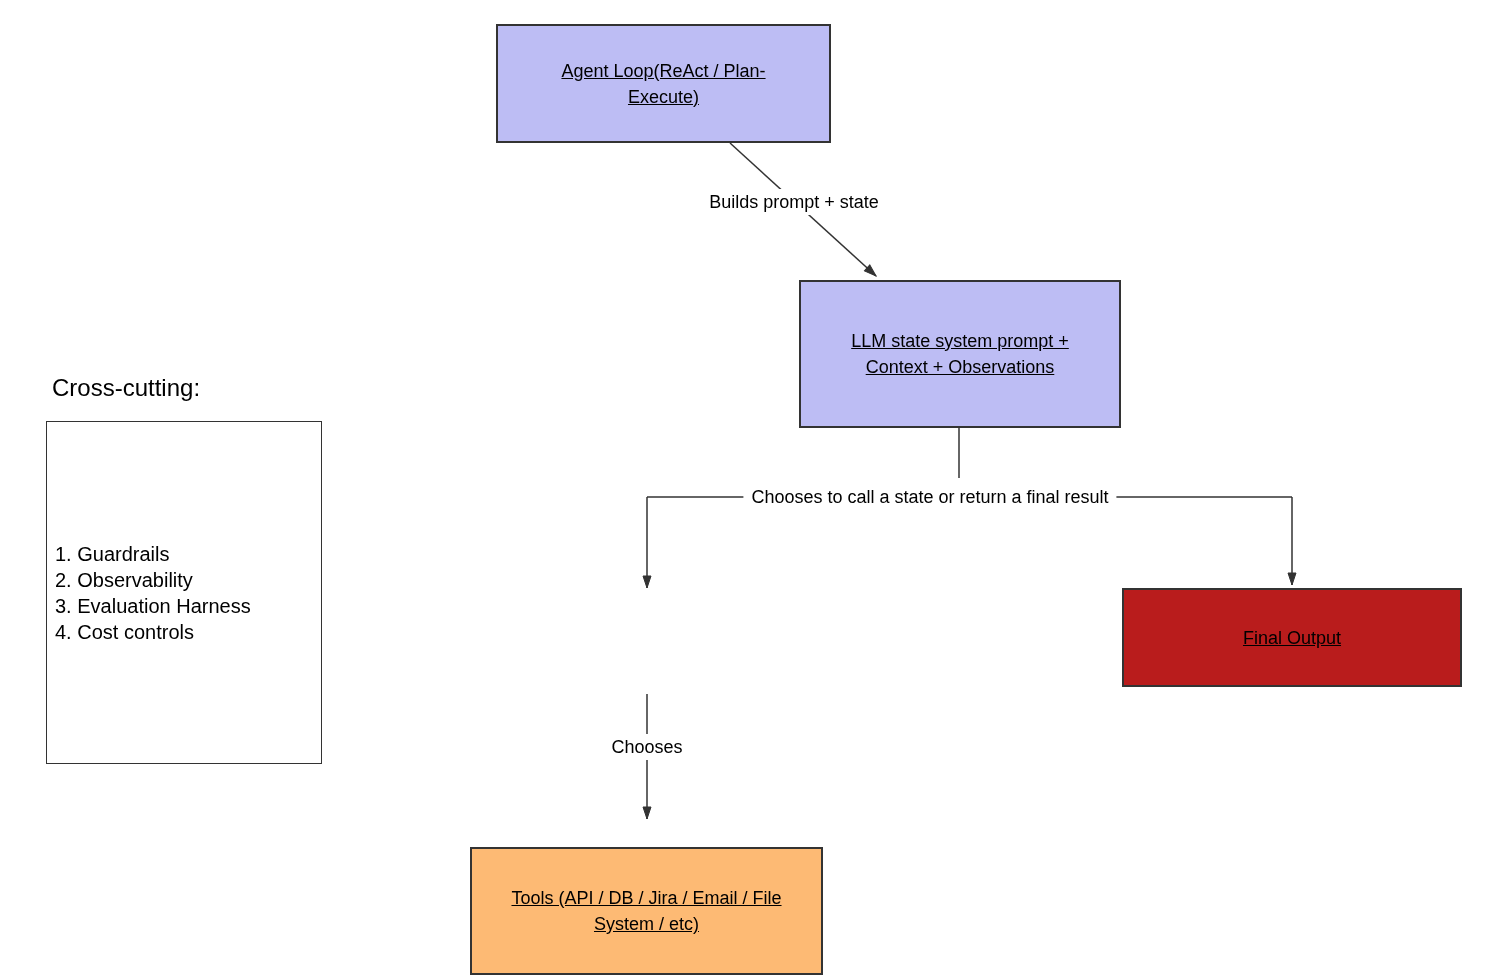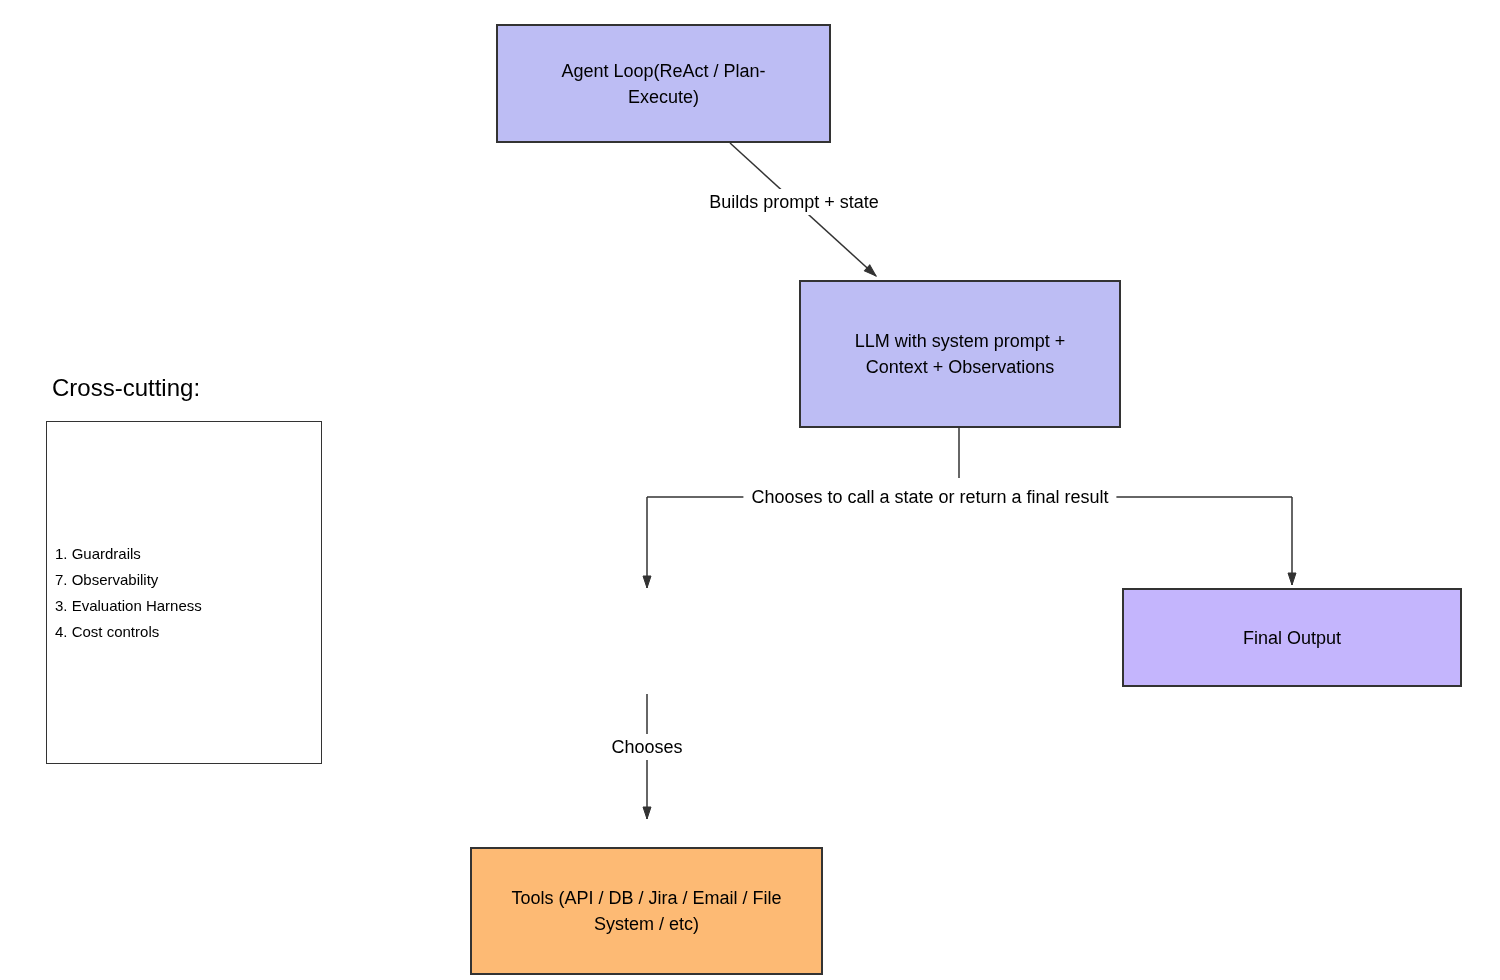--- a/index.html
+++ b/index.html
@@ -28,20 +28,21 @@
     position: absolute;
     z-index: 2;
     border: 2px solid #333333;
     display: flex;
     align-items: center;
     justify-content: center;
     text-align: center;
     box-sizing: border-box;
     font-size: 18px;
     line-height: 26px;
+    text-decoration: underline;
   }
   .node-label {
     white-space: pre-line;
     padding: 0 6px;
   }
   .edge-label {
     position: absolute;
     z-index: 3;
     transform: translate(-50%, -50%);
     background: #ffffff;
@@ -66,21 +67,21 @@
     height: 343px;
     border: 1.5px solid #333333;
     box-sizing: border-box;
     background: #ffffff;
     z-index: 2;
     display: flex;
     flex-direction: column;
     justify-content: center;
   }
   .cc-item {
-    font-size: 15px;
+    font-size: 20px;
     line-height: 26px;
     padding-left: 8px;
     white-space: nowrap;
   }
   
   .node-agent-loop  { left: 496px;  top: 24px;  width: 335px; height: 119px; }
   .node-llm         { left: 799px;  top: 280px; width: 322px; height: 148px; }
   .node-tool-router { left: 477px;  top: 591px; width: 340px; height: 103px; }
   .node-final-output{ left: 1122px; top: 588px; width: 340px; height: 99px; }
   .node-tools       { left: 470px;  top: 822px; width: 353px; height: 128px; }
@@ -109,42 +110,42 @@
 
     <line x1="647" y1="694" x2="647" y2="819" stroke="#333333" stroke-width="1.5" marker-end="url(#arrow)"></line>
   </svg>
 
   <div class="node node-agent-loop" style="background-color: rgb(189, 189, 244);">
     <span class="node-label">Agent Loop(ReAct / Plan-
 Execute)</span>
   </div>
 
   <div class="node node-llm" style="background-color: rgb(189, 189, 244);">
-    <span class="node-label">LLM with system prompt +
+    <span class="node-label">LLM state system prompt +
 Context + Observations</span>
   </div>
 
 
-  <div class="node node-final-output" style="background-color: #c4b5fd;">
+  <div class="node node-final-output" style="background-color: #b91c1c;">
     <span class="node-label">Final Output</span>
   </div>
 
   <div class="node node-tools" style="background-color: #fdba74; margin-top: 25px;">
     <span class="node-label">Tools (API / DB / Jira / Email / File
 System / etc)</span>
   </div>
 
   <div class="edge-label" style="left:794px; top:202px">Builds prompt + state</div>
 
   <div class="edge-label" style="left:930px; top:497px">Chooses to call a state or return a final result</div>
 
   <div class="edge-label" style="left:647px; top:747px">Chooses</div>
 
   <div class="cc-title">Cross-cutting:</div>
 
   <div class="cc-box">
     <div class="cc-item">1. Guardrails</div>
-    <div class="cc-item">7. Observability</div>
+    <div class="cc-item">2. Observability</div>
     <div class="cc-item">3. Evaluation Harness</div>
     <div class="cc-item">4. Cost controls</div>
   </div>
 
 </div>
 
 </body></html>

